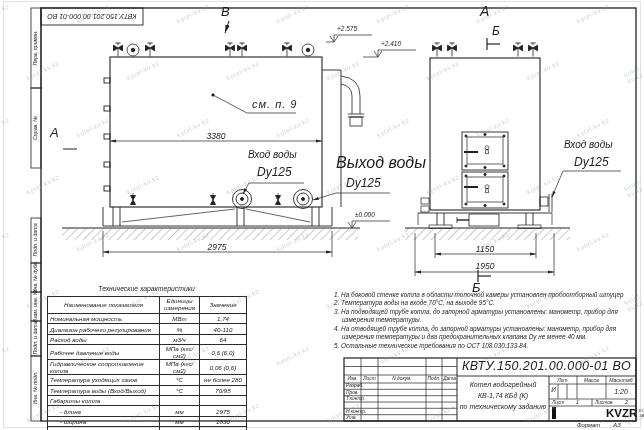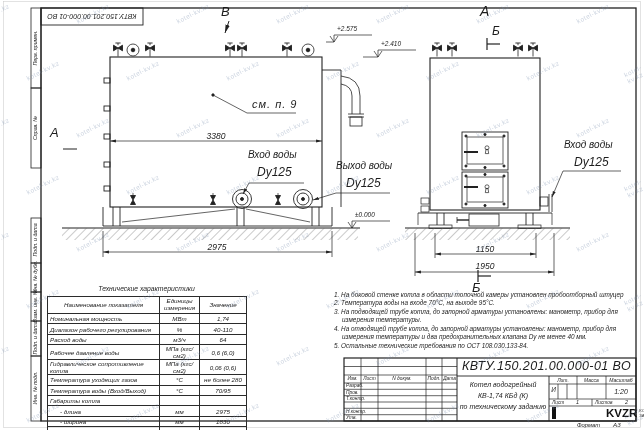--- a/index.html
+++ b/index.html
@@ -269,21 +269,21 @@
   <div class="t" style="left:221px;top:5px;font-size:13px;">В</div>
   <div class="t" style="left:50px;top:126px;font-size:13px;">А</div>
   <div class="t" style="left:337px;top:26px;font-size:6.5px;">+2.575</div>
   <div class="t" style="left:381px;top:41px;font-size:6.5px;">+2.410</div>
   <div class="t" style="left:355px;top:212px;font-size:6.5px;">±0.000</div>
   <div class="t" style="left:252px;top:99px;font-size:11px;letter-spacing:1px;">см. п. 9</div>
   <div class="t ctr" style="left:191px;top:132px;width:50px;font-size:8.5px;">3380</div>
   <div class="t ctr" style="left:187px;top:243px;width:60px;font-size:8.5px;">2975</div>
   <div class="t" style="left:248px;top:150px;font-size:10px;">Вход воды</div>
   <div class="t" style="left:257px;top:166px;font-size:12px;">Dy125</div>
-  <div class="t" style="left:336px;top:161px;font-size:10px;">Выход воды</div>
+  <div class="t" style="left:336px;top:155px;font-size:16px;">Выход воды</div>
   <div class="t" style="left:346px;top:177px;font-size:12px;">Dy125</div>
 
   <div class="t" style="left:480px;top:4px;font-size:14px;">А</div>
   <div class="t" style="left:492px;top:25px;font-size:12px;">Б</div>
   <div class="t" style="left:472px;top:281px;font-size:13px;">Б</div>
   <div class="t ctr" style="left:455px;top:245px;width:60px;font-size:8.5px;">1150</div>
   <div class="t ctr" style="left:455px;top:262px;width:60px;font-size:8.5px;">1950</div>
   <div class="t" style="left:564px;top:140px;font-size:10px;">Вход воды</div>
   <div class="t" style="left:574px;top:156px;font-size:12px;">Dy125</div>
 

